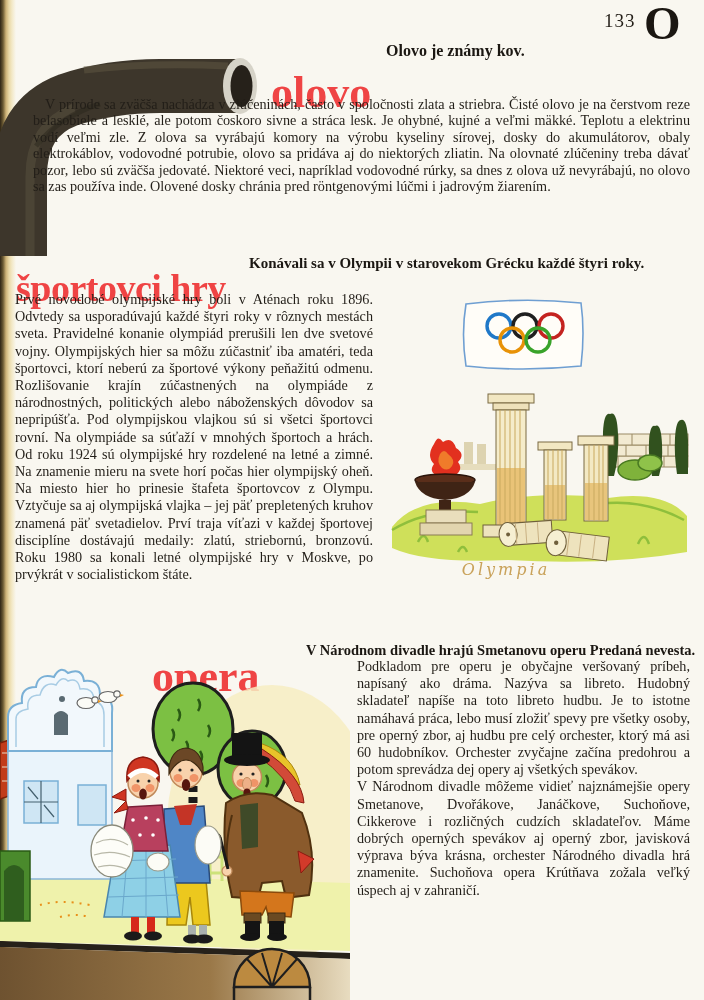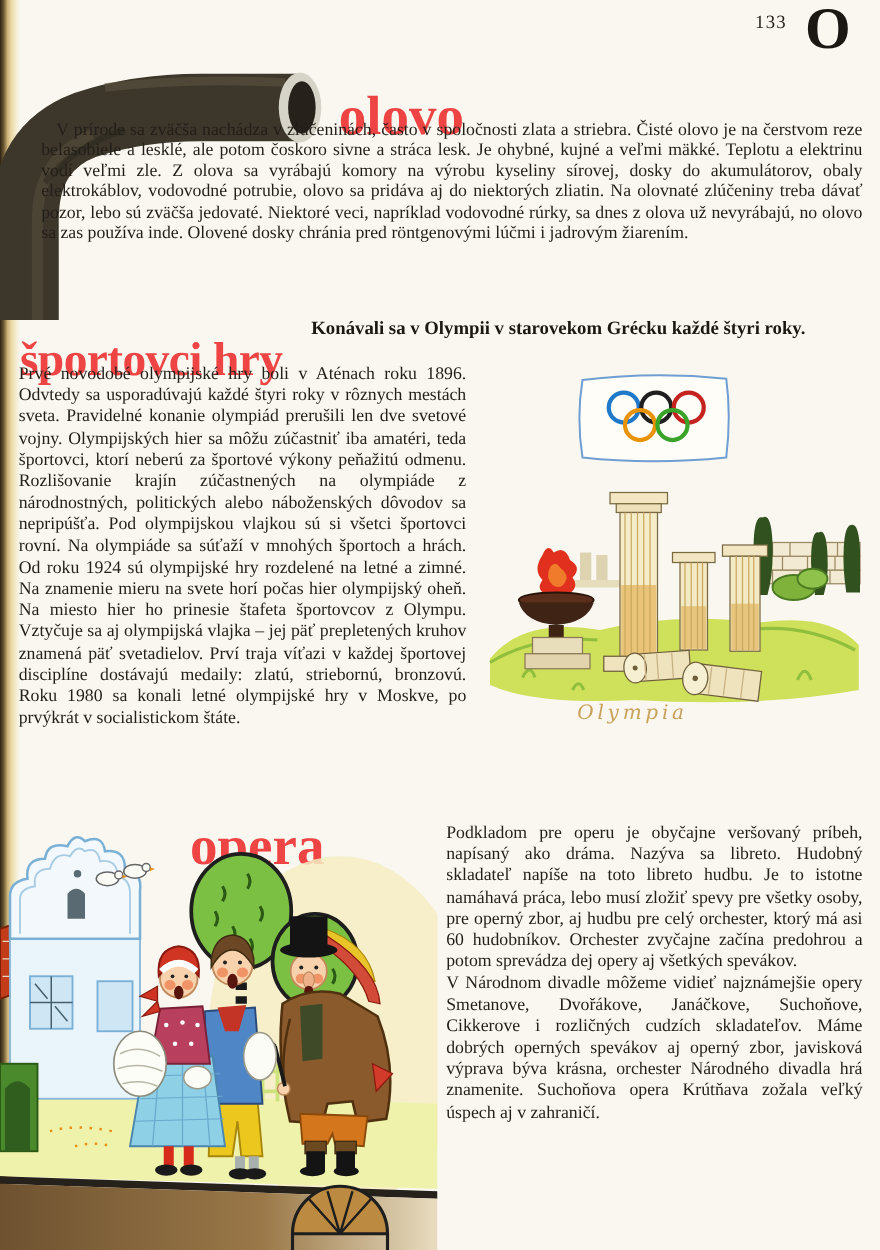--- a/index.html
+++ b/index.html
@@ -5,21 +5,21 @@
   html,body{margin:0;padding:0;background:#8a8a8a;}
   .page{
     position:relative;width:704px;height:1000px;overflow:hidden;
     background:#f9f7f0;
     font-family:"Liberation Serif",serif;color:#211d18;
   }
   .binding{
     position:absolute;left:0;top:0;width:16px;height:100%;
     background:linear-gradient(90deg,#2e2414 0px,#6b5a33 3px,#cdb277 6px,#e9d8a6 9px,#f3e9c8 12px,#f9f7f0 16px);
   }
-  .pageno{position:absolute;left:604px;top:10px;font-size:15px;letter-spacing:1px;color:#241f18;}
+  .pageno{position:absolute;left:604px;top:10px;font-size:19px;letter-spacing:1px;color:#241f18;}
   .section-letter{position:absolute;left:644px;top:-4px;font-size:47px;font-weight:600;color:#1b1712;}
   .entry-title{position:absolute;font-weight:bold;color:#ef4444;line-height:1;letter-spacing:0;}
   .title-olovo{left:271px;top:42px;font-size:44px;}
   .title-olympic{left:16px;top:244px;font-size:38px;letter-spacing:-.5px;}
   .title-opera{left:152px;top:626px;font-size:44px;}
   .tagline{position:absolute;font-weight:bold;color:#1b1712;white-space:nowrap;}
   .tagline-olovo{left:386px;top:40px;font-size:16px;line-height:22px;white-space:normal;width:300px;}
   .tagline-olympic{left:249px;top:255px;font-size:15px;text-align:right;}
   .tagline-opera{left:306px;top:642px;font-size:14.5px;}
   .body-text{
@@ -48,20 +48,21 @@
     <path d="M 20 232 L 20 150 Q 20 92 68 74 Q 110 60 160 60 L 238 60" fill="none" stroke="#3d362b" stroke-width="54"></path>
     <path d="M 30 230 L 30 150 Q 30 100 74 82" fill="none" stroke="#57503e" stroke-width="9" opacity="0.55"></path>
     <path d="M 84 44 Q 150 36 228 40" stroke="#5b5440" stroke-width="7" fill="none" opacity="0.6"></path>
     <path d="M 36 120 Q 60 90 100 78" stroke="#2a251c" stroke-width="5" fill="none" opacity="0.5"></path>
     <ellipse cx="240" cy="60" rx="17" ry="28" fill="#d6d3c8"></ellipse>
     <ellipse cx="241.5" cy="60" rx="11" ry="21" fill="#26211a"></ellipse>
   </svg>
 
   <h1 class="entry-title title-olovo">olovo</h1>
   <div class="tagline tagline-olovo">
+    <div>Olovo je známy kov.</div>
   </div>
   <p class="body-text body-olovo">V prírode sa zväčša nachádza v zlúčeninách, často v spoločnosti zlata a striebra. Čisté olovo je na čerstvom reze belasobiele a lesklé, ale potom čoskoro sivne a stráca lesk. Je ohybné, kujné a veľmi mäkké. Teplotu a elektrinu vodí veľmi zle. Z olova sa vyrábajú komory na výrobu kyseliny sírovej, dosky do akumulátorov, obaly elektrokáblov, vodovodné potrubie, olovo sa pridáva aj do niektorých zliatin. Na olovnaté zlúčeniny treba dávať pozor, lebo sú zväčša jedovaté. Niektoré veci, napríklad vodovodné rúrky, sa dnes z olova už nevyrábajú, no olovo sa zas používa inde. Olovené dosky chránia pred röntgenovými lúčmi i jadrovým žiarením.</p>
 
   <h1 class="entry-title title-olympic">športovci hry</h1>
   <div class="tagline tagline-olympic">Konávali sa v Olympii v starovekom Grécku každé štyri roky.</div>
   <p class="body-text body-olympic">Prvé novodobé olympijské hry boli v Aténach roku 1896. Odvtedy sa usporadúvajú každé štyri roky v rôznych mestách sveta. Pravidelné konanie olympiád prerušili len dve svetové vojny. Olympijských hier sa môžu zúčastniť iba amatéri, teda športovci, ktorí neberú za športové výkony peňažitú odmenu. Rozlišovanie krajín zúčastnených na olympiáde z národnostných, politických alebo náboženských dôvodov sa nepripúšťa. Pod olympijskou vlajkou sú si všetci športovci rovní. Na olympiáde sa súťaží v mnohých športoch a hrách. Od roku 1924 sú olympijské hry rozdelené na letné a zimné. Na znamenie mieru na svete horí počas hier olympijský oheň. Na miesto hier ho prinesie štafeta športovcov z Olympu. Vztyčuje sa aj olympijská vlajka – jej päť prepletených kruhov znamená päť svetadielov. Prví traja víťazi v každej športovej disciplíne dostávajú medaily: zlatú, striebornú, bronzovú. Roku 1980 sa konali letné olympijské hry v Moskve, po prvýkrát v socialistickom štáte.</p>
 
   <svg class="illu olympic-illu" width="302" height="300" viewBox="0 0 302 300">
 
     <g>
@@ -140,20 +141,21 @@
         <path d="M27 190 L 87 190 Q 82 206 57 208 Q 32 206 27 190 Z" fill="#3f2415"></path>
         <rect x="51" y="208" width="12" height="10" fill="#3f2415"></rect>
         <rect x="38" y="218" width="40" height="13" fill="#e9debc" stroke="#8a7a54"></rect>
         <rect x="32" y="231" width="52" height="12" fill="#e2d5ae" stroke="#8a7a54"></rect>
       </g>
       <text x="118" y="283" text-anchor="middle" font-family="DejaVu Serif, serif" font-style="italic" font-size="16" letter-spacing="3" fill="#c9a25a">Olympia</text>
     </g>
   </svg>
 
   <h1 class="entry-title title-opera">opera</h1>
+  <div class="tagline tagline-opera">V Národnom divadle hrajú Smetanovu operu Predaná nevesta.</div>
   <div class="body-text body-opera">
     <p>Podkladom pre operu je obyčajne veršovaný príbeh, napísaný ako dráma. Nazýva sa libreto. Hudobný skladateľ napíše na toto libreto hudbu. Je to istotne namáhavá práca, lebo musí zložiť spevy pre všetky osoby, pre operný zbor, aj hudbu pre celý orchester, ktorý má asi 60 hudobníkov. Orchester zvyčajne začína predohrou a potom sprevádza dej opery aj všetkých spevákov.</p>
     <p>V Národnom divadle môžeme vidieť najznámejšie opery Smetanove, Dvořákove, Janáčkove, Suchoňove, Cikkerove i rozličných cudzích skladateľov. Máme dobrých operných spevákov aj operný zbor, javisková výprava býva krásna, orchester Národného divadla hrá znamenite. Suchoňova opera Krútňava zožala veľký úspech aj v zahraničí.</p>
   </div>
 
   <svg class="illu opera-illu" width="350" height="345" viewBox="0 0 350 345">
     <defs>
       <linearGradient id="apronGrad" x1="0" y1="0" x2="1" y2="0">
         <stop offset="0" stop-color="#6e5230"></stop>
           <stop offset="0.6" stop-color="#9a7848"></stop>

